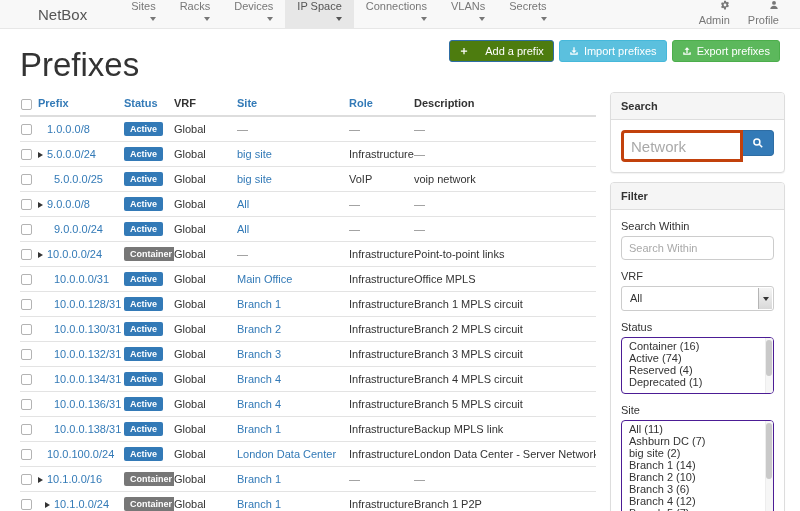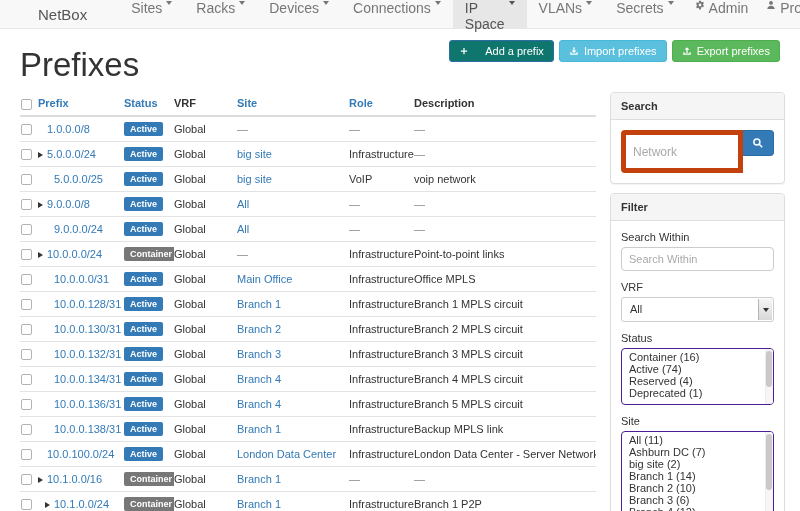--- a/index.html
+++ b/index.html
@@ -5,39 +5,39 @@
   * { margin:0; padding:0; box-sizing:border-box; }
   html,body { width:800px; height:511px; overflow:hidden; background:#fff;
     font-family:"Liberation Sans","DejaVu Sans",sans-serif; font-size:11px; color:#333; }
 
   
   .navbar { height:29px; background:#f8f8f8; border-bottom:1px solid #e7e7e7;
     display:flex; align-items:stretch; padding-left:20px; }
   .brand { display:flex; align-items:center; font-size:15px; color:#555; text-decoration:none;
     padding:0 18px 0 18px; cursor:pointer; }
   .nav-left { display:flex; align-items:stretch; margin-left:14px; }
-  .nav-item { display:flex; align-items:flex-start; gap:4px; padding:0 12px; color:#777;
-    font-size:14px; cursor:pointer; text-decoration:none; }
+  .nav-item { display:flex; align-items:flex-end; gap:4px; padding:0 12px; color:#777;
+    font-size:11px; cursor:pointer; text-decoration:none;flex-direction:column; }
   .nav-item.active { background:#e7e7e7; color:#555; }
   .caret-down { width:0; height:0; border-left:3.5px solid transparent; border-right:3.5px solid transparent;
     border-top:4px solid currentColor; display:inline-block; margin-top:1px; }
   .nav-right { margin-left:auto; display:flex; align-items:stretch; padding-right:12px; }
   .nav-right .nav-item { padding:0 9px; gap:4px; }
   .nav-right svg { width:10px; height:10px; fill:currentColor; }
 
   
   .container { padding:0 20px; }
   .title-row { display:flex; align-items:flex-start; }
   h1 { font-size:33px; font-weight:400; color:#333; margin:17px 0 8px 0; letter-spacing:0; }
   .actions { margin-left:auto; margin-top:11px; display:flex; gap:5px; }
   .btn { display:inline-flex; align-items:center; gap:5px; font-size:11px; color:#fff;
     padding:4px 9px; border-radius:3px; border:1px solid transparent; cursor:pointer;
     font-family:inherit; }
   .btn svg { width:10px; height:10px; fill:#fff; }
-  .btn-primary { background:#0f766e; border-color:#2e6da4;gap:16px; }
+  .btn-primary { background:#4d7c0f; border-color:#2e6da4;gap:16px; }
   .btn-info    { background:#5bc0de; border-color:#46b8da; }
   .btn-success { background:#5cb85c; border-color:#4cae4c; }
 
   .content { display:flex; gap:14px; }
   .main { width:576px; }
   .sidebar { width:175px; flex-shrink:0; }
 
   
   table { border-collapse:collapse; width:576px; table-layout:fixed; }
   th { text-align:left; font-size:11px; font-weight:bold; padding:5px 8px 6px 0;
@@ -61,22 +61,22 @@
   .desc, .role { color:#333; }
 
   
   .panel { border:1px solid #ddd; border-radius:4px; margin-bottom:9px;
     box-shadow:0 1px 1px rgba(0,0,0,.05); background:#fff; }
   .panel-heading { background:#f5f5f5; border-bottom:1px solid #ddd; padding:7px 10px;
     font-weight:bold; font-size:11px; color:#333; border-radius:3px 3px 0 0; }
   .panel-body { padding:10px; }
 
   .input-group { display:flex; }
-  .input-group input { flex:1; min-width:0; height:43px; border:5px solid #c2410c;
-    border-radius:4px 0 0 4px; padding:0 7px; font-size:12px; font-family:inherit; color:#333; }
+  .input-group input { flex:1; min-width:0; height:32px; border:3px solid #c2410c;
+    border-radius:4px 0 0 4px; padding:0 7px; font-size:15px; font-family:inherit; color:#333; }
   .input-group input::placeholder, .txt::placeholder { color:#a9a9a9; }
   .input-group .btn-search { width:31px; height:26px; background:#337ab7; border:1px solid #2e6da4;
     border-left:none; border-radius:0 4px 4px 0; display:flex; align-items:center; justify-content:center;
     cursor:pointer; }
 
   .fld-label { display:block; font-size:11px; color:#333; margin:10px 0 4px 0; }
   .fld-label:first-child { margin-top:0; }
   .txt { width:100%; height:24px; border:1px solid #ccc; border-radius:4px; padding:0 7px;
     font-size:11px; font-family:inherit; color:#333; }
   .sel { position:relative; width:100%; height:25px; border:1px solid #ccc; border-radius:3px;
@@ -108,26 +108,26 @@
         <span class="caret-down"></span>
       </a>
       <a class="nav-item">
         <span>Racks</span>
         <span class="caret-down"></span>
       </a>
       <a class="nav-item">
         <span>Devices</span>
         <span class="caret-down"></span>
       </a>
-      <a class="nav-item">
-        <span>Connections</span>
-        <span class="caret-down"></span>
-      </a>
       <a class="nav-item active">
         <span>IP Space</span>
+        <span class="caret-down"></span>
+      </a>
+      <a class="nav-item">
+        <span>Connections</span>
         <span class="caret-down"></span>
       </a>
       <a class="nav-item">
         <span>VLANs</span>
         <span class="caret-down"></span>
       </a>
       <a class="nav-item">
         <span>Secrets</span>
         <span class="caret-down"></span>
       </a>

